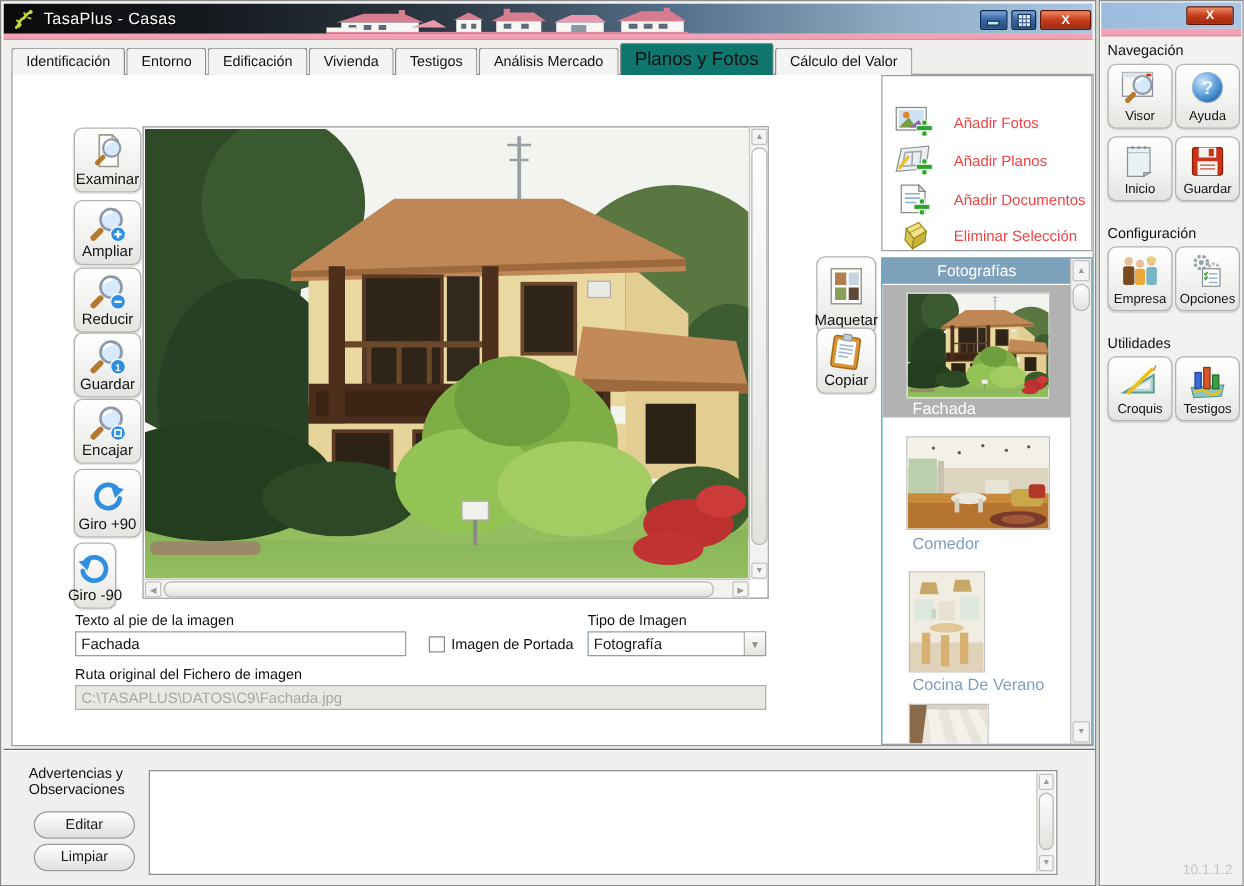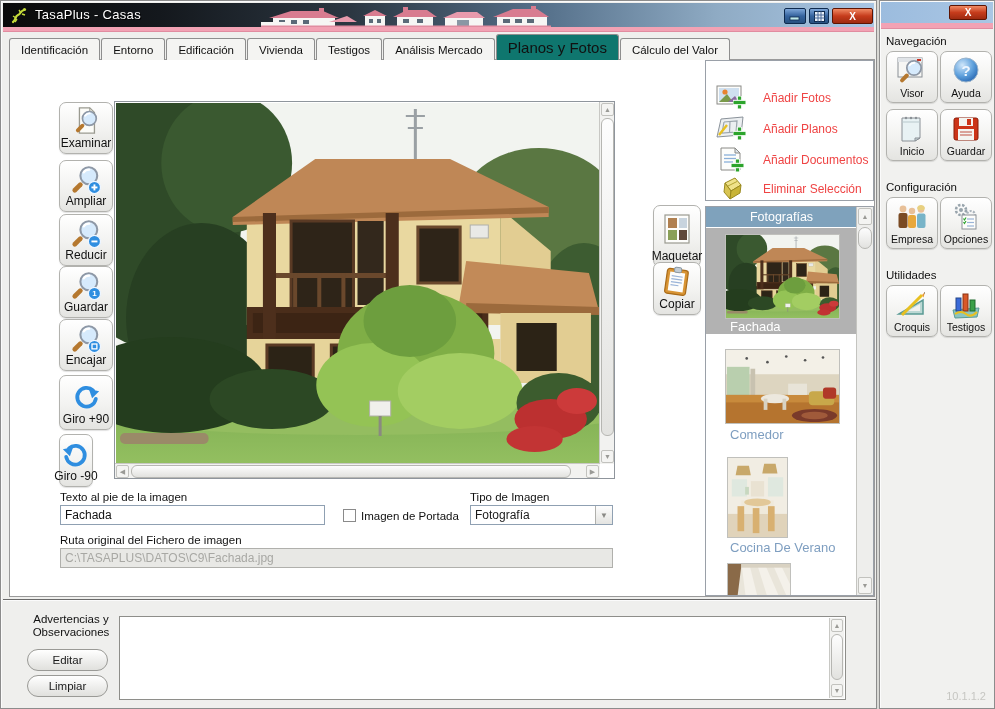--- a/index.html
+++ b/index.html
@@ -60,21 +60,21 @@
   .ph-scroll { position:absolute; right:0; top:0; width:17px; height:388px; background:#eeeeec; border-left:1px solid #c4c4c0; }
   .ph-list { position:absolute; left:0; top:20px; width:151px; height:368px; background:#fff; overflow:hidden; }
   .ph-item { position:absolute; left:0; width:151px; cursor:default; }
   .ph-item.selected { background:#b2b2b2; }
   .ph-item .thumb { position:absolute; border:1px solid #c0c0bc; background:#fff; overflow:hidden; }
   .ph-cap { position:absolute; font-size:13px; }
   .ph-cap.sel { color:#ffffff; }
   .ph-cap.unsel { color:#7e9ec0; }
 
   
-  .flabel { position:absolute; font-size:11.5px; color:#111; white-space:nowrap;text-align:center; }
+  .flabel { position:absolute; font-size:11.5px; color:#111; white-space:nowrap; }
   .tinput { position:absolute; height:20px; border:1px solid #8fa0b2; background:#fff; font-family:"Liberation Sans",sans-serif;
             font-size:12px; padding:0 4px; color:#111; }
   .tinput.disabled { background:#e8e8e5; color:#a8a8a4; border-color:#b0b0ac; }
   .checkbox { position:absolute; width:13px; height:13px; background:#fff; border:1px solid #8a8a8a; cursor:default; }
   .dropdown { position:absolute; height:20px; border:1px solid #8fa0b2; background:#fff; display:flex; align-items:center; cursor:default; }
   .dropdown .val { flex:1; font-size:12px; padding-left:4px; }
   .dropdown .dd-btn { width:17px; height:18px; background:linear-gradient(#fdfdfd,#e4e4e1); border-left:1px solid #b0b0ac;
                       display:flex; align-items:center; justify-content:center; color:#8a8a86; font-size:8px; }
 
   

